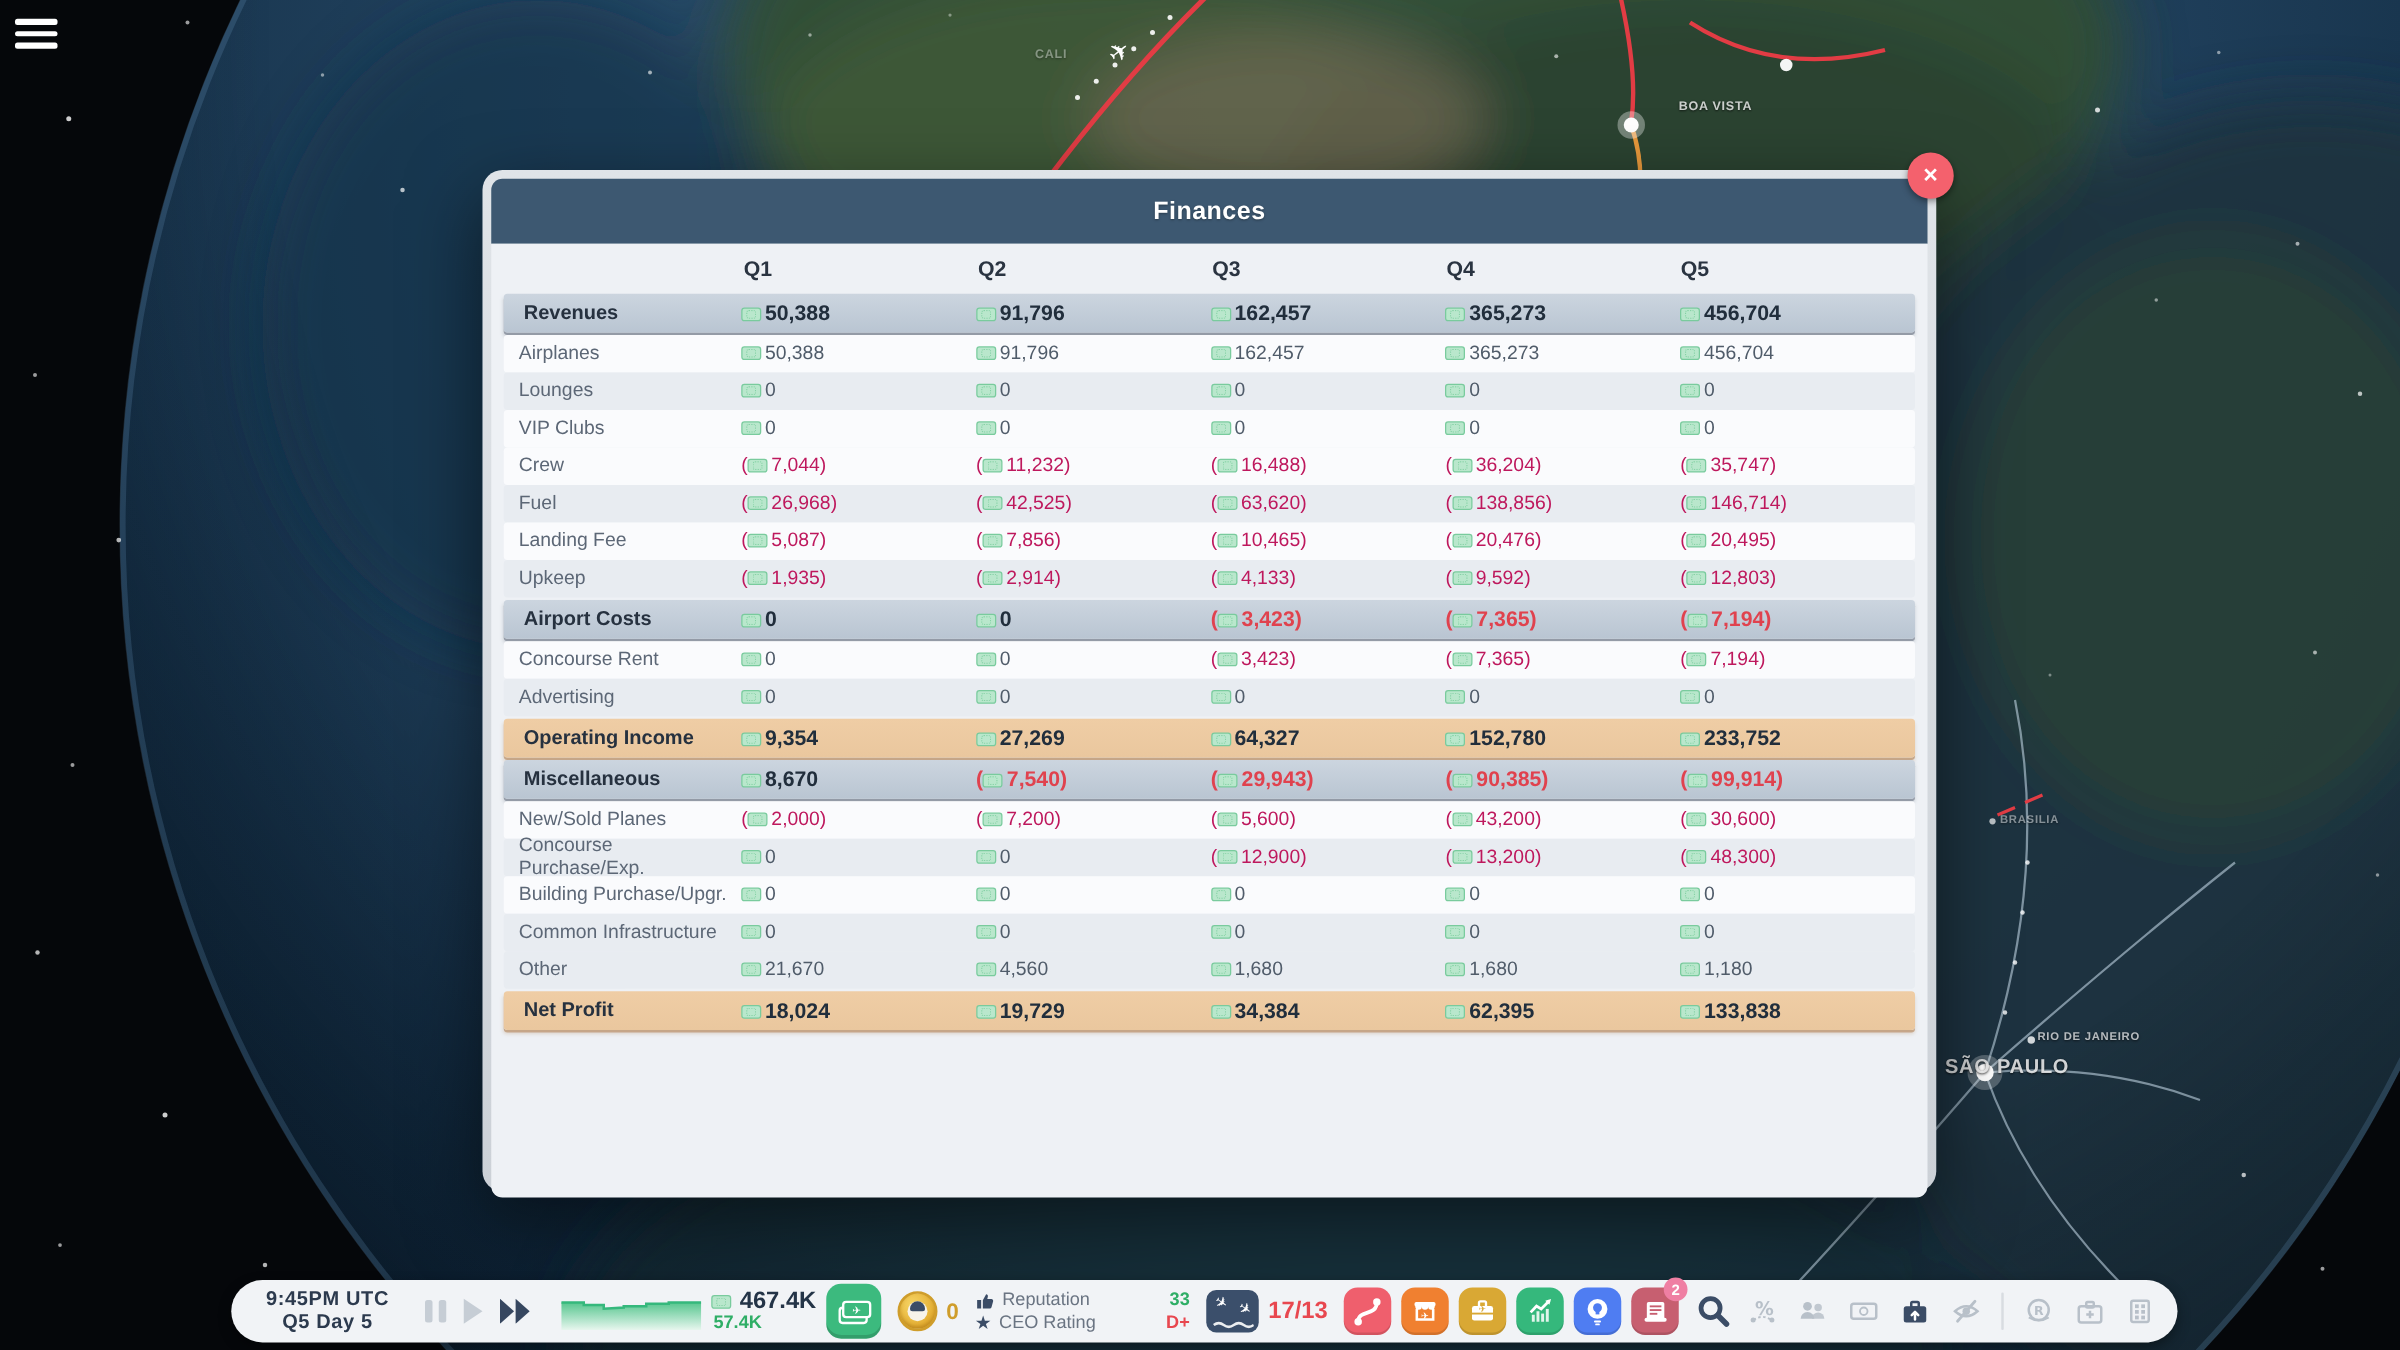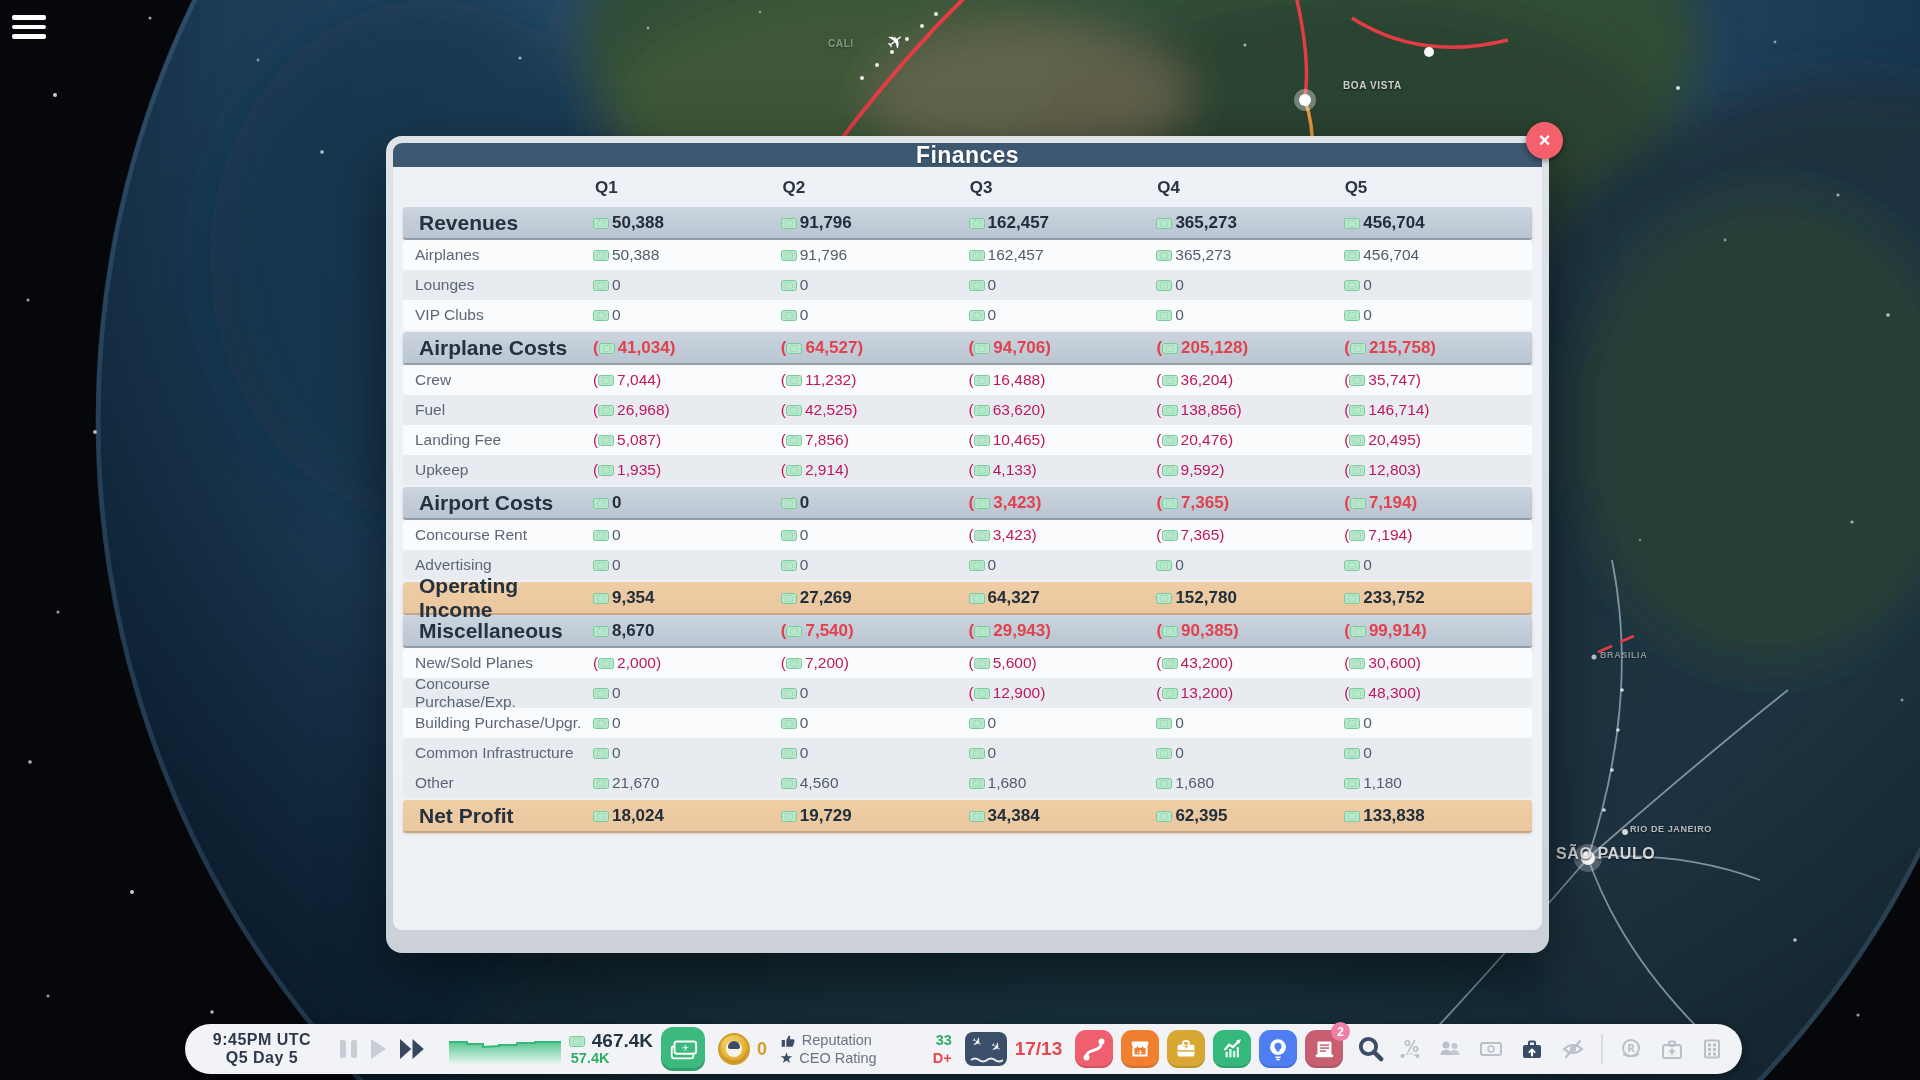--- a/index.html
+++ b/index.html
@@ -26,42 +26,42 @@
   .c4{left:1556px;top:845px;font-size:16px;opacity:.95;}
 
   
   .hamburger{position:absolute;left:12px;top:10px;width:34px;cursor:pointer;}
   .hamburger i{display:block;height:4.5px;background:#fff;border-radius:2px;margin:5px 0;}
 
   
   .modal{position:absolute;left:386px;top:136px;width:1163px;height:817px;
     background:linear-gradient(#e0e4e8,#ccd1d7);border-radius:16px;padding:7px;
     box-shadow:0 22px 60px rgba(0,0,0,.55);}
-  .titlebar{height:24px;background:var(--titlebar);border-radius:9px 9px 0 0;
-    display:flex;align-items:center;justify-content:center;color:#fff;font-size:23px;
+  .titlebar{height:52px;background:var(--titlebar);border-radius:9px 9px 0 0;
+    display:flex;align-items:center;justify-content:center;color:#fff;font-size:20px;
     font-weight:bold;letter-spacing:.4px;text-shadow:0 1px 2px rgba(0,0,0,.35);}
   .modal-body{height:763px;background:#eef1f5;border-radius:0 0 9px 9px;padding:4px 10px;}
   .closebtn{position:absolute;right:-14px;top:-14px;width:37px;height:37px;border:none;
     border-radius:50%;background:#f4616d;color:#fff;font-size:20px;font-weight:bold;
     display:flex;align-items:center;justify-content:center;cursor:pointer;
     box-shadow:0 2px 6px rgba(0,0,0,.45);}
 
   
   .thead{display:flex;align-items:center;height:34px;padding-left:192px;}
   .qh{width:190px;font-size:17px;font-weight:bold;color:#2a3441;}
   .trow{display:flex;align-items:center;height:30px;border-radius:3px;}
   .rlabel{width:192px;padding-left:12px;font-size:15.5px;color:#5c6776;}
   .rval{width:190px;font-size:15.5px;color:#505c6a;white-space:nowrap;}
   .item.z0{background:#fafbfd;}
   .item.z1{background:#e8ecf1;}
   .section{height:31px;margin:2px 0;background:linear-gradient(#ccd5df,#b9c5d2);
     box-shadow:0 2px 0 rgba(100,110,125,.55),0 3px 3px rgba(100,110,125,.25);}
   .total{height:31px;margin:2px 0;background:linear-gradient(#efcda5,var(--row-highlight));
     box-shadow:0 2px 0 rgba(176,128,80,.55),0 3px 3px rgba(176,128,80,.25);}
-  .section .rlabel,.total .rlabel{font-size:21px;font-weight:bold;color:#26313f;padding-left:16px;}
+  .section .rlabel,.total .rlabel{font-size:16px;font-weight:bold;color:#26313f;padding-left:16px;}
   .section .rval,.total .rval{font-size:17px;font-weight:bold;color:#212e3c;}
   .item .rval.neg{color:#be185d;}
   .section .rval.neg,.total .rval.neg{color:var(--accent-red);}
   .money{display:inline-block;width:16px;height:11px;background:#b9e7cc;
     border:1.5px solid #79cb9d;border-radius:2.5px;margin-right:3px;position:relative;
     vertical-align:-1px;}
   .money::after{content:'';position:absolute;inset:1px 3px;border:1px dotted #86d2a6;border-radius:2px;}
 
   
   .bar{position:absolute;left:185px;top:1024px;width:1557px;height:50px;background:#f1f3f6;
@@ -276,28 +276,20 @@
             <div class="rval"><span class="money"></span>0</div>
           </div>
           <div class="trow item z0">
             <div class="rlabel">VIP Clubs</div>
             <div class="rval"><span class="money"></span>0</div>
             <div class="rval"><span class="money"></span>0</div>
             <div class="rval"><span class="money"></span>0</div>
             <div class="rval"><span class="money"></span>0</div>
             <div class="rval"><span class="money"></span>0</div>
           </div>
-          <div class="trow section">
-            <div class="rlabel">Airplane Costs</div>
-            <div class="rval neg">(<span class="money"></span>41,034)</div>
-            <div class="rval neg">(<span class="money"></span>64,527)</div>
-            <div class="rval neg">(<span class="money"></span>94,706)</div>
-            <div class="rval neg">(<span class="money"></span>205,128)</div>
-            <div class="rval neg">(<span class="money"></span>215,758)</div>
-          </div>
           <div class="trow item z0">
             <div class="rlabel">Crew</div>
             <div class="rval neg">(<span class="money"></span>7,044)</div>
             <div class="rval neg">(<span class="money"></span>11,232)</div>
             <div class="rval neg">(<span class="money"></span>16,488)</div>
             <div class="rval neg">(<span class="money"></span>36,204)</div>
             <div class="rval neg">(<span class="money"></span>35,747)</div>
           </div>
           <div class="trow item z1">
             <div class="rlabel">Fuel</div>

